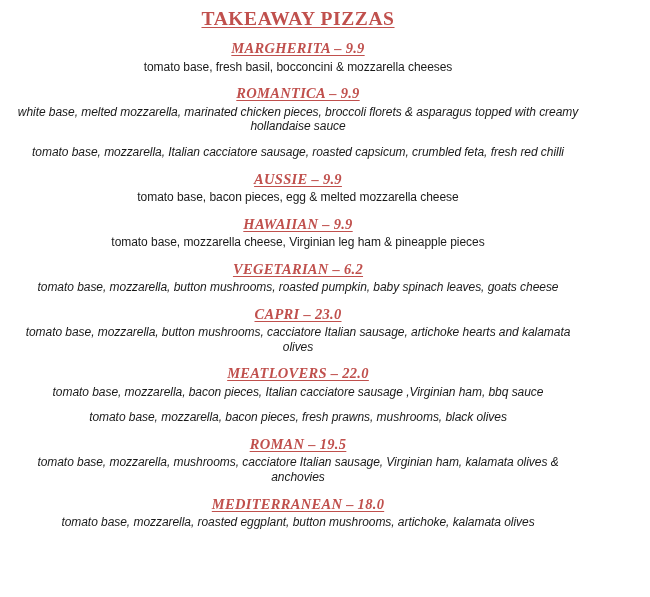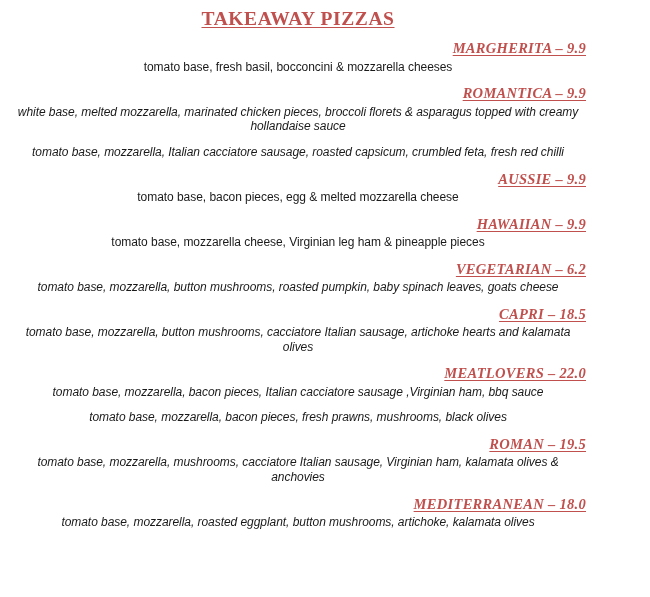--- a/index.html
+++ b/index.html
@@ -37,21 +37,21 @@
     text-underline-offset: 2px;
     margin: 2px 0 10px 0;
     line-height: 1.15;
   }
 
   .item {
     margin: 0 0 6px 0;
   }
 
   .item-heading {
-    text-align: right;
+    text-align: center;
     font-family: "Liberation Serif", "DejaVu Serif", serif;
     font-weight: bold;
     font-style: italic;
     font-size: 14.5px;
     letter-spacing: 0.3px;
     color: #C0504D;
     text-decoration: underline;
     text-decoration-thickness: 1px;
     text-underline-offset: 2px;
     margin: 0 0 2px 0;
@@ -111,21 +111,21 @@
     <div class="item-heading">HAWAIIAN – 9.9</div>
     <div class="item-desc upright">tomato base, mozzarella cheese, Virginian leg ham &amp; pineapple pieces</div>
   </div>
 
   <div class="item gap-lg">
     <div class="item-heading">VEGETARIAN – 6.2</div>
     <div class="item-desc slanted">tomato base, mozzarella, button mushrooms, roasted pumpkin, baby spinach leaves, goats cheese</div>
   </div>
 
   <div class="item gap-lg">
-    <div class="item-heading">CAPRI – 18.5</div>
+    <div class="item-heading">CAPRI – 23.0</div>
     <div class="item-desc slanted">tomato base, mozzarella, button mushrooms, cacciatore Italian sausage, artichoke hearts and kalamata olives</div>
   </div>
 
   <div class="item gap-lg">
     <div class="item-heading">MEATLOVERS – 22.0</div>
     <div class="item-desc slanted">tomato base, mozzarella, bacon pieces, Italian cacciatore sausage ,Virginian ham, bbq sauce</div>
   </div>
 
   <div class="item gap-lg">
     <div class="item-desc slanted">tomato base, mozzarella, bacon pieces, fresh prawns, mushrooms, black olives</div>

